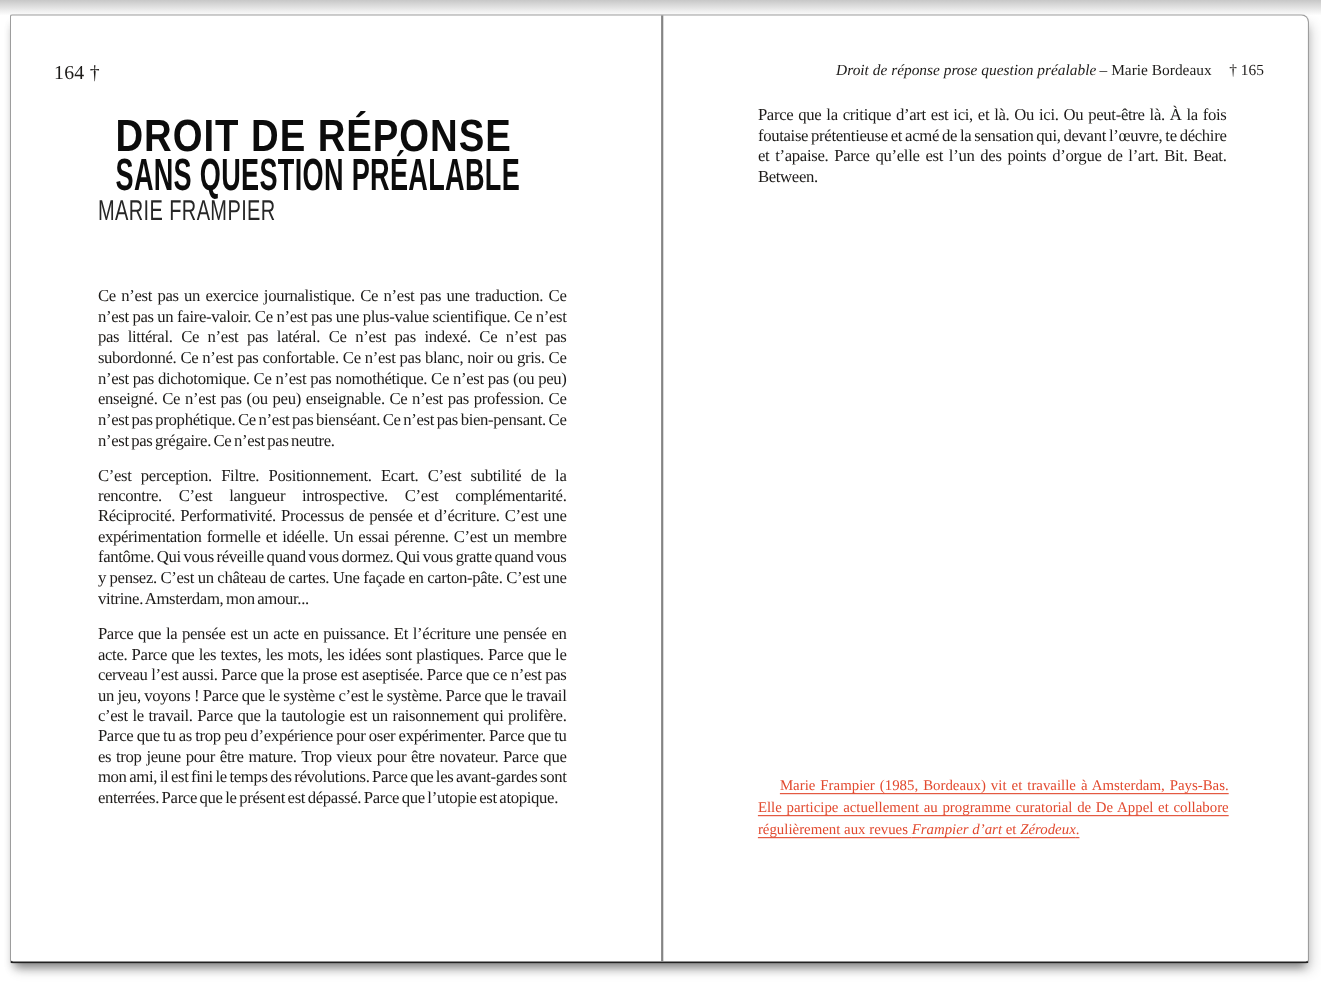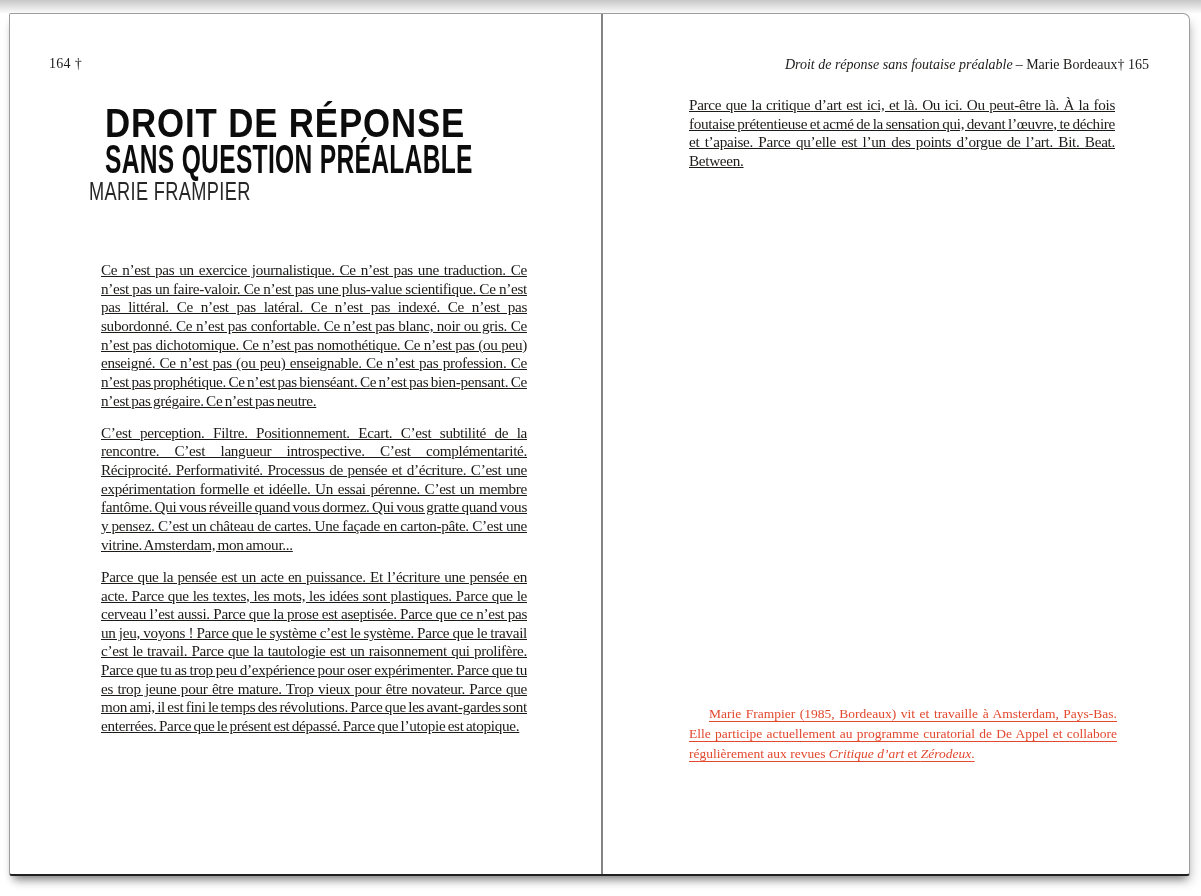--- a/index.html
+++ b/index.html
@@ -36,34 +36,34 @@
   }
   .gutter {
     position: absolute;
     left: 591px; top: 0; bottom: 0;
     width: 2px;
     background: #848484;
   }
   .folio-left {
     position: absolute;
     left: 39px; top: 42px;
-    font-size: 14px;
+    font-size: 18px;
     letter-spacing: 0.3px;
     color: #1d1b19;
   }
   .running-header {
     position: absolute;
     right: 40px; top: 43px;
     font-size: 14px;
     color: #1d1b19;
     white-space: nowrap;
   }
   .rh-title { font-style: italic; }
   .rh-author { margin-left: 3px; }
-  .rh-folio { }
+  .rh-folio { margin-left: 16px; }
 
   .title {
     position: absolute;
     left: 79px; top: 76px;
     margin: 16px;
     color: #0c0c0c;
     font-family: "Liberation Sans", sans-serif;
     font-weight: 700;
   }
   .title .tl1 {
@@ -99,22 +99,22 @@
   .body-col {
     position: absolute;
     width: 426px;
     font-size: 15.2px;
     line-height: 18.65px;
     text-align: justify;
     letter-spacing: -0.3px;
     word-spacing: -1.2px;
     color: #1d1b19;
   }
-  .body-col p { margin: 0 0 13.5px 0; text-decoration: underline; }
-  .col-left  { left: 79px;  top: 247px; margin-left: 12px; }
+  .body-col p { margin: 0 0 13.5px 0; }
+  .col-left  { left: 79px;  top: 247px; }
   .col-right { left: 679px; top: 82px;  }
 
   .bio {
     position: absolute;
     left: 679px; top: 690px;
     width: 428px;
     font-size: 13.5px;
     line-height: 20px;
     text-align: justify;
     text-indent: 20px;
@@ -146,24 +146,24 @@
         <p>Ce n’est pas un exercice journalistique. Ce n’est pas une traduction. Ce n’est pas un faire-valoir. Ce n’est pas une plus-value scientifique. Ce n’est pas littéral. Ce n’est pas latéral. Ce n’est pas indexé. Ce n’est pas subordonné. Ce n’est pas confortable. Ce n’est pas blanc, noir ou gris. Ce n’est pas dichotomique. Ce n’est pas nomothétique. Ce n’est pas (ou peu) enseigné. Ce n’est pas (ou peu) enseignable. Ce n’est pas profession. Ce n’est pas prophétique. Ce n’est pas bienséant. Ce n’est pas bien-pensant. Ce n’est pas grégaire. Ce n’est pas neutre.</p>
         <p>C’est perception. Filtre. Positionnement. Ecart. C’est subtilité de la rencontre. C’est langueur introspective. C’est complémentarité. Réciprocité. Performativité. Processus de pensée et d’écriture. C’est une expérimentation formelle et idéelle. Un essai pérenne. C’est un membre fantôme. Qui vous réveille quand vous dormez. Qui vous gratte quand vous y pensez. C’est un château de cartes. Une façade en carton-pâte. C’est une vitrine. Amsterdam, mon amour...</p>
         <p>Parce que la pensée est un acte en puissance. Et l’écriture une pensée en acte. Parce que les textes, les mots, les idées sont plastiques. Parce que le cerveau l’est aussi. Parce que la prose est aseptisée. Parce que ce n’est pas un jeu, voyons ! Parce que le système c’est le système. Parce que le travail c’est le travail. Parce que la tautologie est un raisonnement qui prolifère. Parce que tu as trop peu d’expérience pour oser expérimenter. Parce que tu es trop jeune pour être mature. Trop vieux pour être novateur. Parce que mon ami, il est fini le temps des révolutions. Parce que les avant-gardes sont enterrées. Parce que le présent est dépassé. Parce que l’utopie est atopique.</p>
       </div>
     </div>
 
     <div class="gutter"></div>
 
     <div>
       <div class="running-header">
-        <span class="rh-title">Droit de réponse sans foutaise préalable</span><span class="rh-author">– Marie Bordeaux</span><span class="rh-folio">† 165</span>
+        <span class="rh-title">Droit de réponse prose question préalable</span><span class="rh-author">– Marie Bordeaux</span><span class="rh-folio">† 165</span>
       </div>
 
       <div class="body-col col-right">
         <p>Parce que la critique d’art est ici, et là. Ou ici. Ou peut-être là. À la fois foutaise prétentieuse et acmé de la sensation qui, devant l’œuvre, te déchire et t’apaise. Parce qu’elle est l’un des points d’orgue de l’art. Bit. Beat. Between.</p>
       </div>
 
-      <div class="bio" style="color: rgb(226, 73, 46);"><span>Marie Frampier (1985, Bordeaux) vit et travaille à Amsterdam, Pays-Bas. Elle participe actuellement au programme curatorial de De Appel et collabore régulièrement aux revues </span><span class="i">Critique d’art</span><span> et </span><span class="i">Zérodeux</span><span>.</span></div>
+      <div class="bio" style="color: rgb(226, 73, 46);"><span>Marie Frampier (1985, Bordeaux) vit et travaille à Amsterdam, Pays-Bas. Elle participe actuellement au programme curatorial de De Appel et collabore régulièrement aux revues </span><span class="i">Frampier d’art</span><span> et </span><span class="i">Zérodeux</span><span>.</span></div>
     </div>
 
   </div>
 </div>
 
 </body></html>

